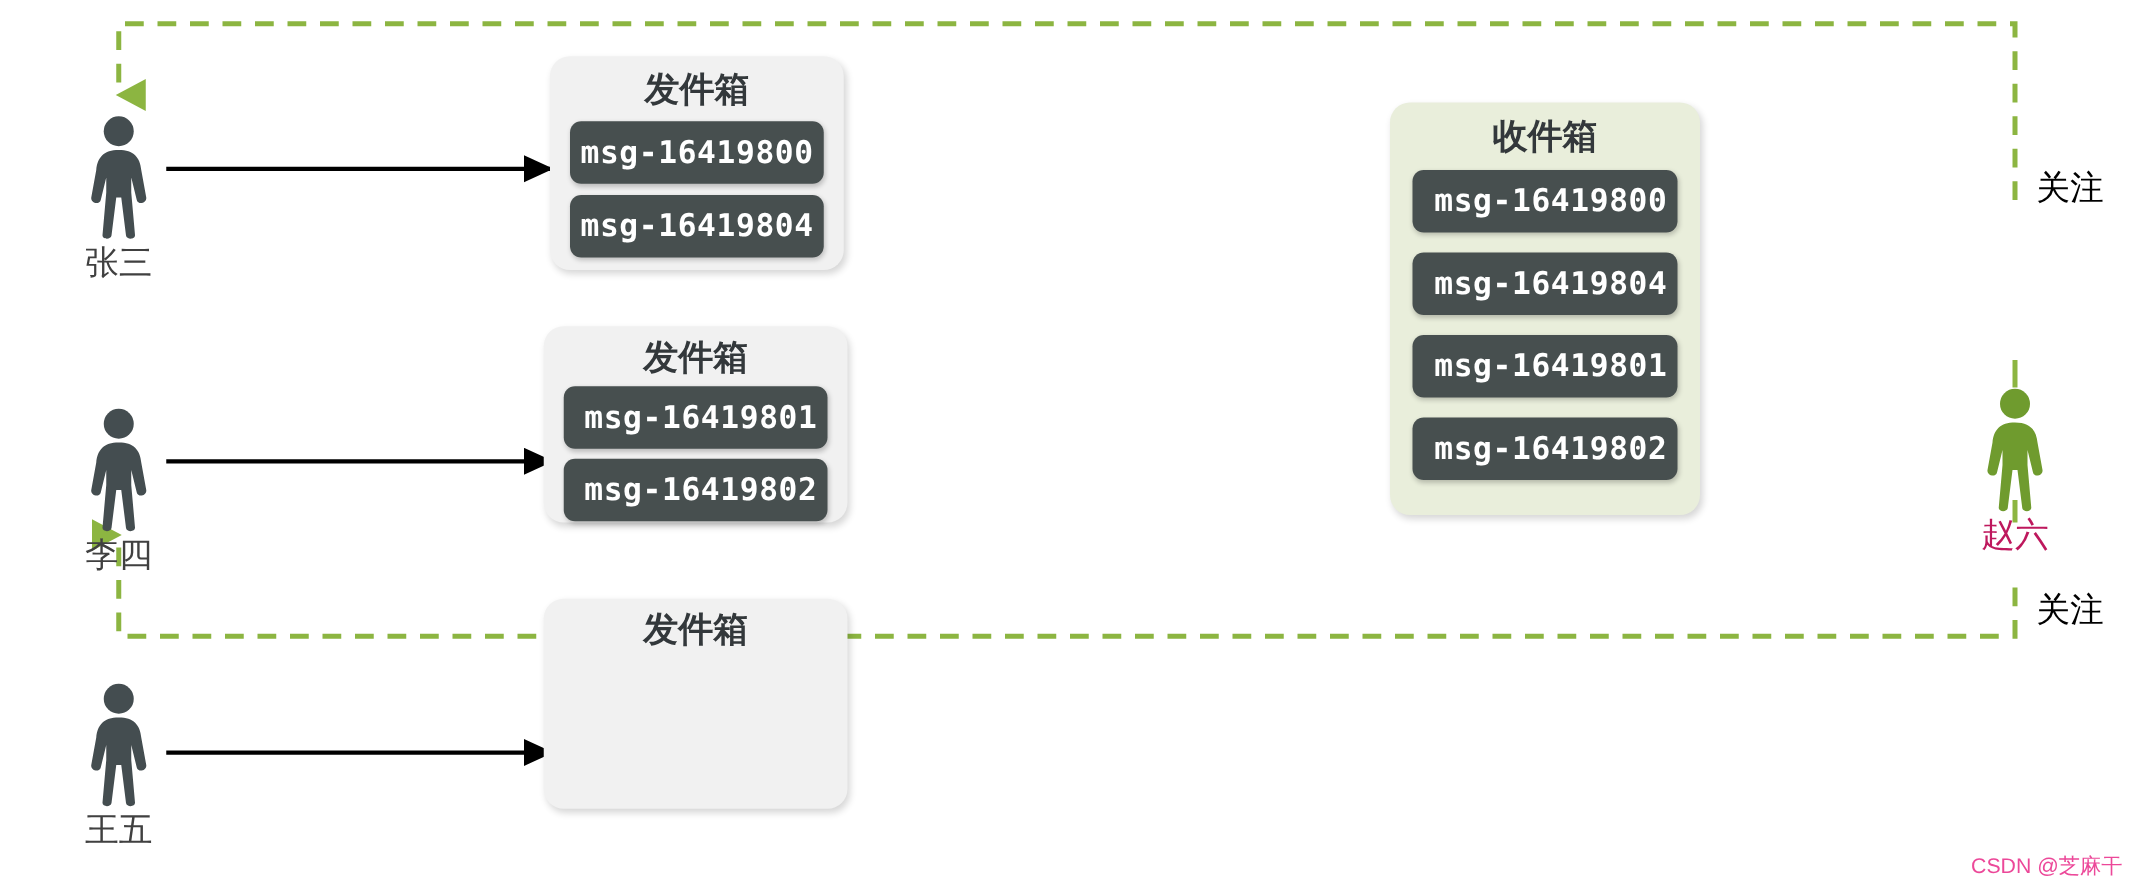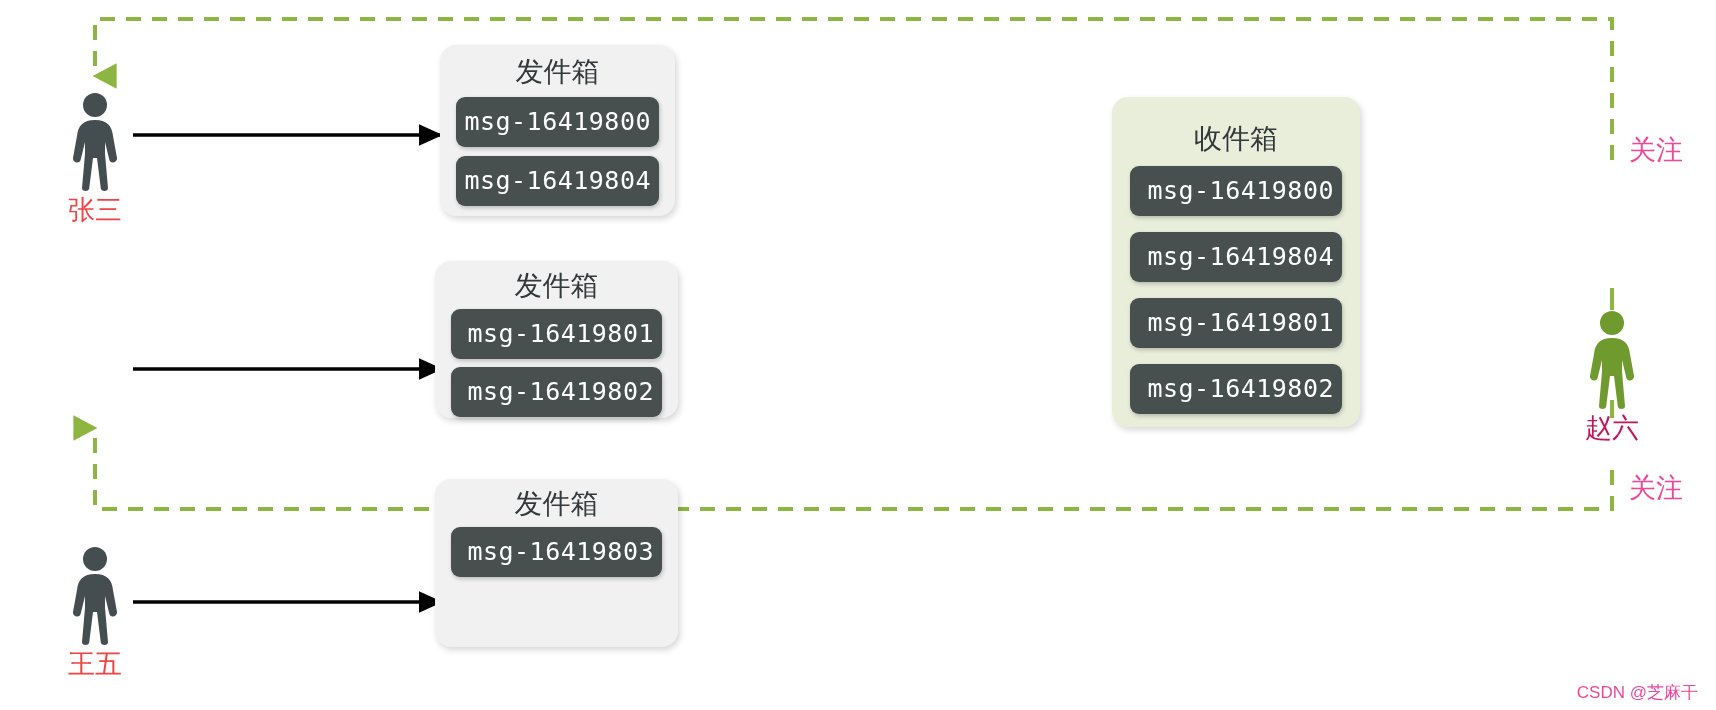--- a/index.html
+++ b/index.html
@@ -34,31 +34,32 @@
   }
   .person .fig {
     display: block;
     margin: 0 auto;
   }
   .person .pname {
     display: block;
     margin-top: 2px;
     font-size: 27px;
     line-height: 32px;
-    color: #ef4444;
+    color: #404040;
     white-space: nowrap;
   }
   .person.green .pname { color: #be185d; }
 
   
   .mailbox {
     position: absolute;
     border-radius: 16px;
     box-sizing: border-box;
     box-shadow: 2px 3px 6px rgba(0,0,0,0.16);
+    font-weight: bold;
   }
   .mailbox.outbox {
     background: #f1f1f1;
   }
   .mailbox.inbox {
     background: #e9eedb;
   }
   .mailbox .mb-title {
     display: block;
     text-align: center;
@@ -84,21 +85,21 @@
     padding: 10px 8px;
     white-space: nowrap;
     box-shadow: 1px 2px 4px rgba(0,0,0,0.22);
   }
 
   
   .follow-label {
     position: absolute;
     font-size: 27px;
     line-height: 32px;
-    color: #ec4899;
+    color: #000000;
     white-space: nowrap;
   }
 
   
   .watermark {
     position: absolute;
     right: 18px;
     bottom: 6px;
     font-size: 17px;
     line-height: 22px;
@@ -151,20 +152,29 @@
   </div>
 
   <div class="mailbox outbox" style="left:440px; top:45px; width:235px; height:171px; padding:10px 16px 14px;">
     <span class="mb-title">发件箱</span>
     <div class="msg-list" style="gap:9px; margin-top:8px;">
       <div class="msg">msg-16419800</div>
       <div class="msg">msg-16419804</div>
     </div>
   </div>
 
+  <div class="person" style="left:47px; top:326px;">
+    <svg class="fig" width="52" height="100" viewBox="0 0 52 100">
+      <circle cx="26" cy="13" r="12" fill="#444d50"></circle>
+      <path d="M26,28 C14,28 9,34 8,44 L4,66 C3.4,70.4 10.4,72.4 11.6,68 L16,50 L16,62 L13,96
+               C12.6,99.6 19.6,100 20.2,96.4 L24,66 L28,66 L31.8,96.4 C32.4,100 39.4,99.6 39,96
+               L36,62 L36,50 L40.4,68 C41.6,72.4 48.6,70.4 48,66 L44,44 C43,34 38,28 26,28 Z" fill="#444d50"></path>
+    </svg>
+    <span class="pname">李四</span>
+  </div>
 
   <div class="mailbox outbox" style="left:435px; top:261px; width:243px; height:157px; padding:8px 16px 12px;">
     <span class="mb-title">发件箱</span>
     <div class="msg-list" style="gap:8px; margin-top:6px;">
       <div class="msg">msg-16419801</div>
       <div class="msg">msg-16419802</div>
     </div>
   </div>
 
   <div class="person" style="left:47px; top:546px;">
@@ -172,26 +182,23 @@
       <circle cx="26" cy="13" r="12" fill="#444d50"></circle>
       <path d="M26,28 C14,28 9,34 8,44 L4,66 C3.4,70.4 10.4,72.4 11.6,68 L16,50 L16,62 L13,96
                C12.6,99.6 19.6,100 20.2,96.4 L24,66 L28,66 L31.8,96.4 C32.4,100 39.4,99.6 39,96
                L36,62 L36,50 L40.4,68 C41.6,72.4 48.6,70.4 48,66 L44,44 C43,34 38,28 26,28 Z" fill="#444d50"></path>
     </svg>
     <span class="pname">王五</span>
   </div>
 
   <div class="mailbox outbox" style="left:435px; top:479px; width:243px; height:168px; padding:8px 16px 12px;">
     <span class="mb-title">发件箱</span>
-    <div class="msg-list" style="gap:8px; margin-top:6px;">
-      <div class="msg">msg-16419803</div>
-    </div>
-  </div>
-
-  <div class="mailbox inbox" style="left:1112px; top:97px; width:248px; height:330px; padding:25px 18px 14px;">
+  </div>
+
+  <div class="mailbox inbox" style="left:1112px; top:82px; width:248px; height:330px; padding:10px 18px 14px;">
     <span class="mb-title">收件箱</span>
     <div class="msg-list" style="gap:16px; margin-top:10px;">
       <div class="msg">msg-16419800</div>
       <div class="msg">msg-16419804</div>
       <div class="msg">msg-16419801</div>
       <div class="msg">msg-16419802</div>
     </div>
   </div>
 
   <div class="person green" style="left:1564px; top:310px;">

